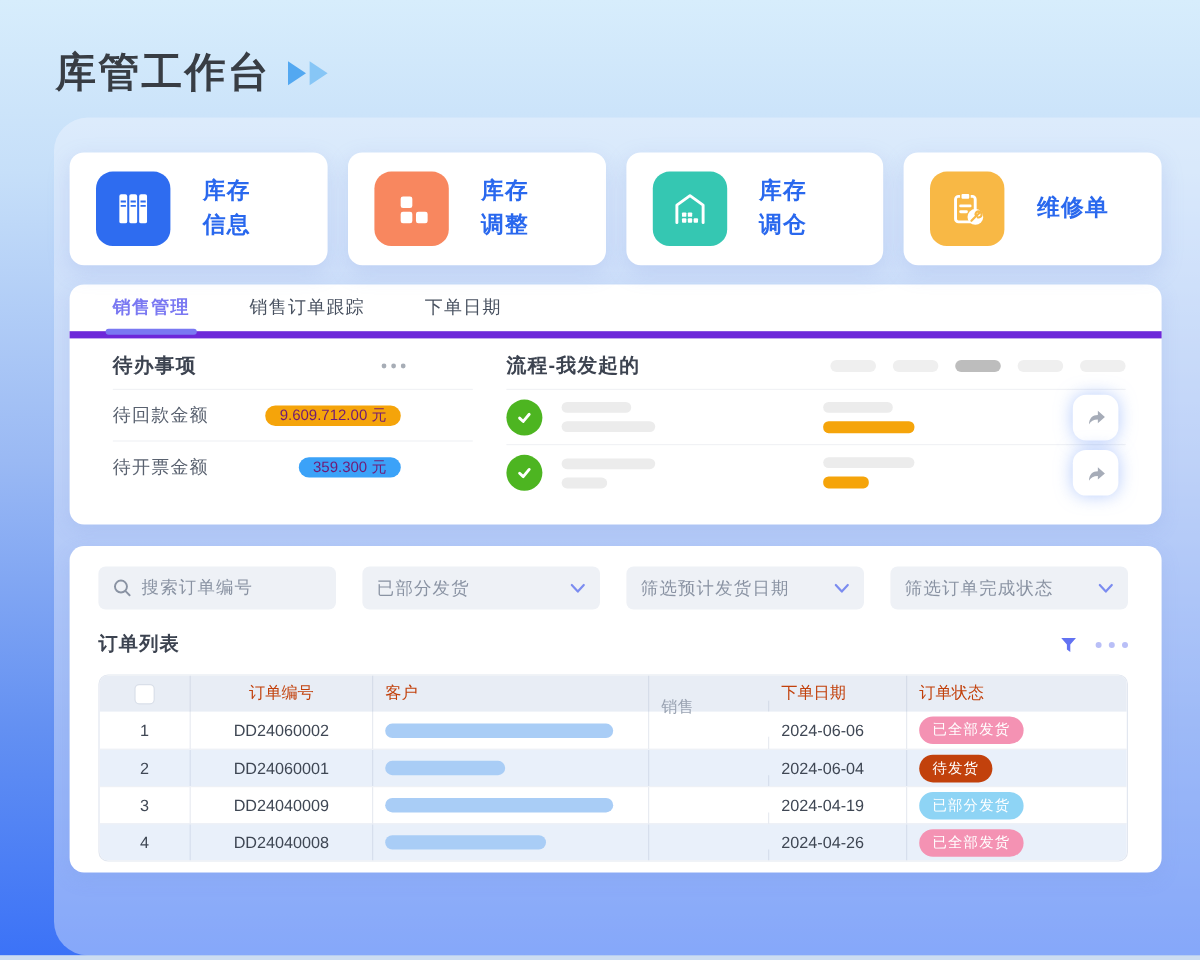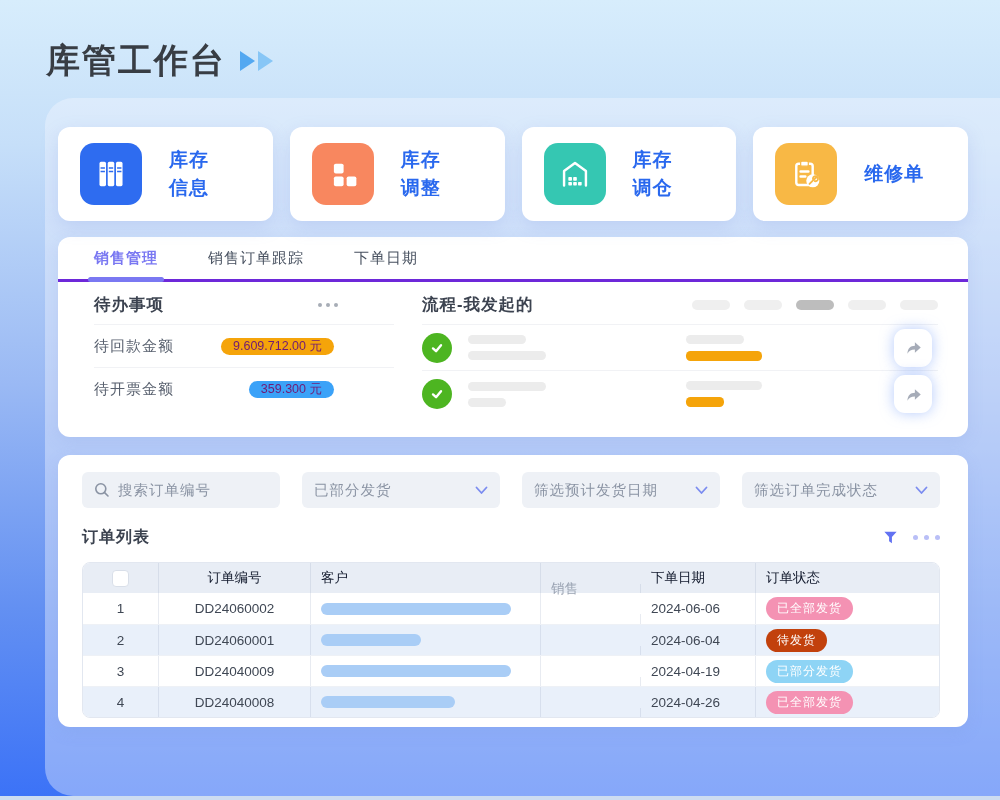--- a/index.html
+++ b/index.html
@@ -31,21 +31,21 @@
   .qicon { width:62px; height:62px; border-radius:14px; display:flex; align-items:center; justify-content:center; flex:none; }
   .qlabel { margin-left:27px; font-size:19px; font-weight:bold; color:#2968ee; line-height:1.45; letter-spacing:1px; }
 
   
   .panel { background:#fff; border-radius:12px; box-shadow:0 5px 16px rgba(120,140,220,0.16); }
   .tabs-panel { margin-top:16px; height:200px; }
   .orders-panel { margin-top:18px; height:272px; padding:17px 28px 8px 24px; }
 
   
   .tab-bar { display:flex; gap:50px; align-items:center; height:45px; padding:0 36px;
-    border-bottom:3px solid #6d28d9; }
+    border-bottom:6px solid #6d28d9; }
   .tab { font-size:15px; color:#47505f; font-weight:500; cursor:pointer; position:relative; height:100%;
     display:flex; align-items:center; letter-spacing:1px; }
   .tab.active { color:#7a78f2; font-weight:bold; }
   .tab.active::after { content:""; position:absolute; left:-6px; right:-6px; bottom:-3px; height:5px;
     border-radius:3px; background:#7a78f2; }
 
   .tabs-body { display:flex; padding:0 30px 0 36px; }
   .sec-header { display:flex; align-items:center; justify-content:space-between; height:42px; padding-top:4px; }
   .sec-title { font-size:16.5px; font-weight:bold; color:#3c4350; letter-spacing:1px; }
   .hr { height:1px; background:#f1f2f5; }
@@ -102,21 +102,21 @@
   .trow.body + .trow.body { border-top:1px solid #eef1f6; }
   .cell { display:flex; align-items:center; font-size:13.5px; color:#3f4754;
     border-right:1px solid rgba(150,165,190,0.22); padding:0 10px; }
   .cell:last-child { border-right:none; }
   .c0 { width:76px; justify-content:center; }
   .c1 { width:152px; justify-content:center; }
   .c2 { width:230px; }
   .c3 { width:100px;margin-top:21px; }
   .c4 { width:115px; }
   .c5 { flex:1; }
-  .trow.head .cell { color:#0f172a; font-weight:500; }
+  .trow.head .cell { color:#c2410c; font-weight:500; }
   .trow.head .c3 { color:#9aa3b2; }
   .checkbox { width:17px; height:17px; background:#fff; border:1px solid #d9dfe9; border-radius:4px; cursor:pointer; }
   .cust-bar { height:12px; border-radius:6px; background:#a9cdf6; }
   .w190 { width:190px; } .w100 { width:100px; } .w134 { width:134px; }
   .badge { color:#fff; font-size:12px; padding:3px 11px; border-radius:999px; white-space:nowrap; letter-spacing:1px; }
 </style>
 </head>
 <body>
 
 <div class="footer-strip"></div>

